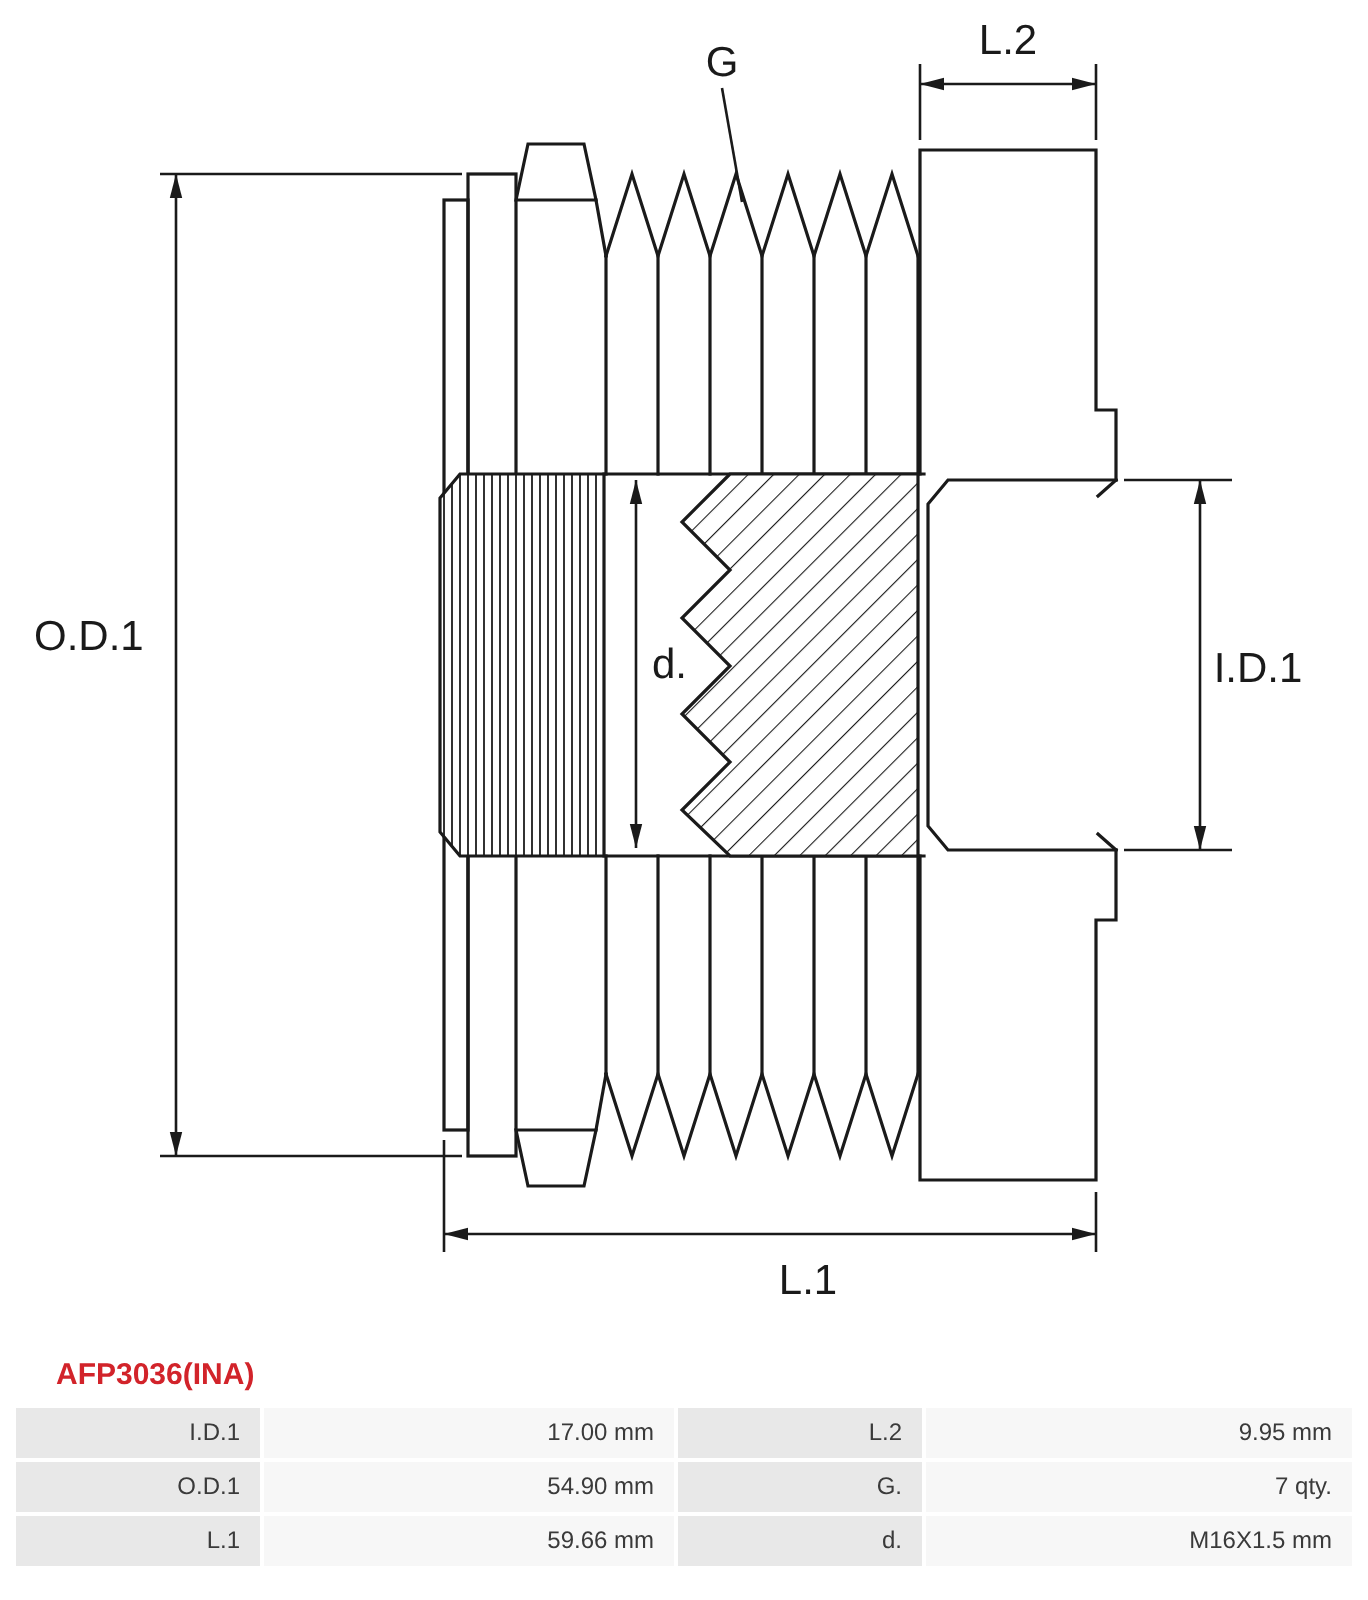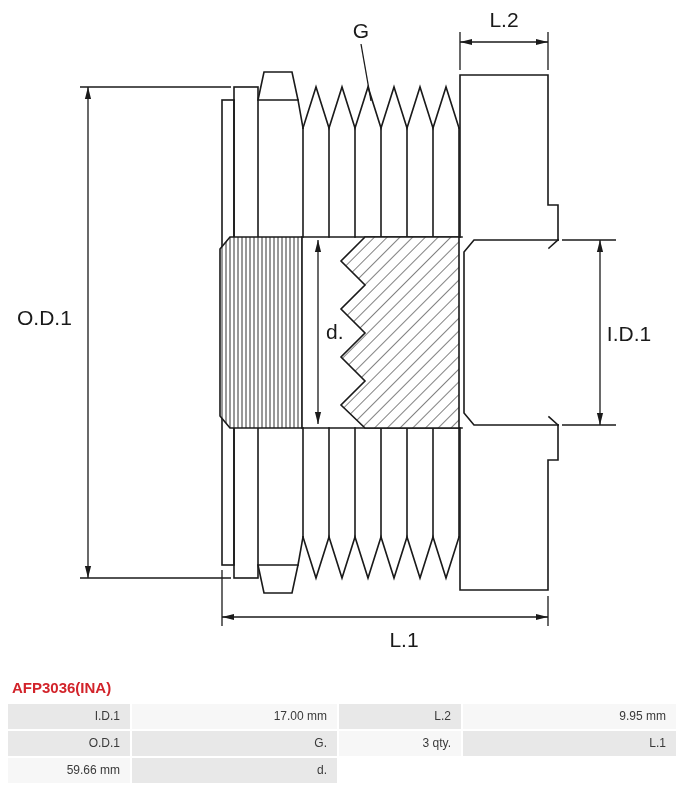--- a/index.html
+++ b/index.html
@@ -13,21 +13,21 @@
   html,body{margin:0;padding:0;}
   body{width:684px;height:800px;background:#ffffff;font-family:"Liberation Sans",sans-serif;overflow:hidden;}
   #drawing-svg{display:block;}
   .ln{stroke:var(--line);stroke-width:1.6;fill:none;stroke-linejoin:miter;stroke-linecap:square;}
   .ln2{stroke:var(--line);stroke-width:1.6;stroke-linejoin:miter;}
   .dim{stroke:var(--line);stroke-width:1.3;fill:none;}
   .lbl{fill:var(--line);font-family:"Liberation Sans",sans-serif;font-size:21px;}
   .arrow-head{fill:var(--line);}
   .pat-line{stroke:var(--line);stroke-width:1.1;}
   .pat-line-thin{stroke:var(--line);stroke-width:0.9;}
-  .part-number{padding:3px 0 0 12px;font-size:15px;font-weight:bold;color:var(--part-number-red);}
+  .part-number{padding:3px 0 0 12px;font-size:15px;font-weight:bold;color:var(--part-number-red);margin-left:16px;}
   .spec-table{display:grid;grid-template-columns:122px 205px 122px 1fr;gap:2px;margin:8px 8px 0 8px;background:#ffffff;}
   .cell{height:25px;line-height:25px;font-size:12px;color:var(--table-text);text-align:right;padding-right:10px;white-space:nowrap;}
   .cell.label{background:var(--label-cell-bg);}
   .cell.value{background:var(--value-cell-bg);text-align:right;}
 </style>
 </head>
 <body>
 
 <svg id="drawing-svg" viewBox="0 0 684 676" width="684" height="676" xmlns="http://www.w3.org/2000/svg">
   <defs>
@@ -133,19 +133,21 @@
 
 <div class="part-number">AFP3036(INA)</div>
 
 <div class="spec-table">
   <div class="cell label">I.D.1</div>
   <div class="cell value">17.00 mm</div>
   <div class="cell label">L.2</div>
   <div class="cell value">9.95 mm</div>
 
   <div class="cell label">O.D.1</div>
+  <div class="cell value">54.90 mm</div>
   <div class="cell label">G.</div>
-  <div class="cell value">3 qty.</div>
+  <div class="cell value">7 qty.</div>
 
   <div class="cell label">L.1</div>
   <div class="cell value">59.66 mm</div>
   <div class="cell label">d.</div>
+  <div class="cell value">M16X1.5 mm</div>
 </div>
 
 </body></html>

